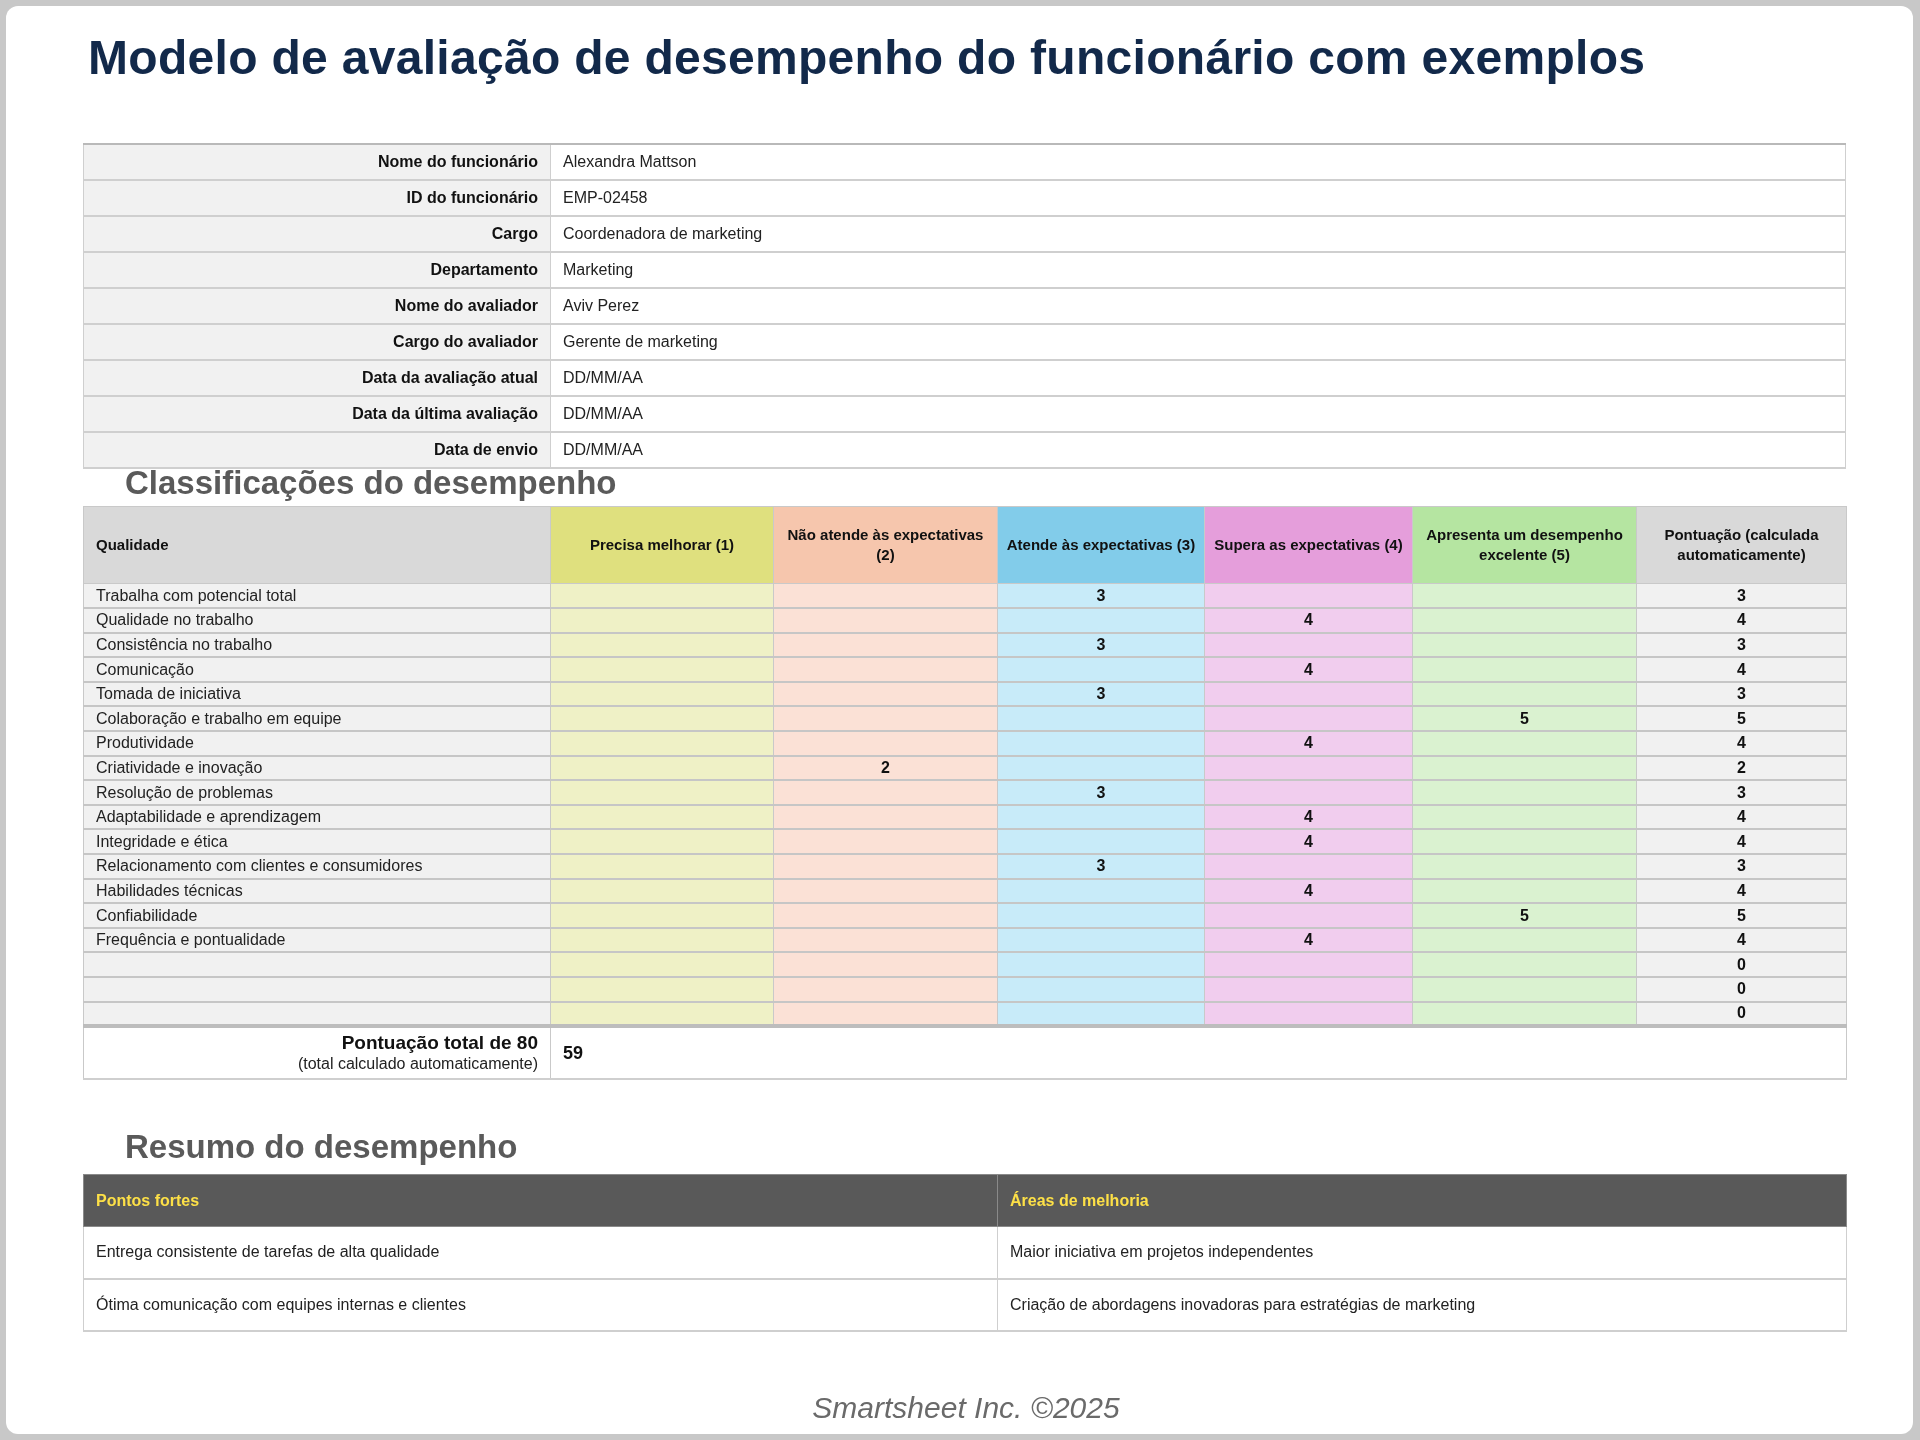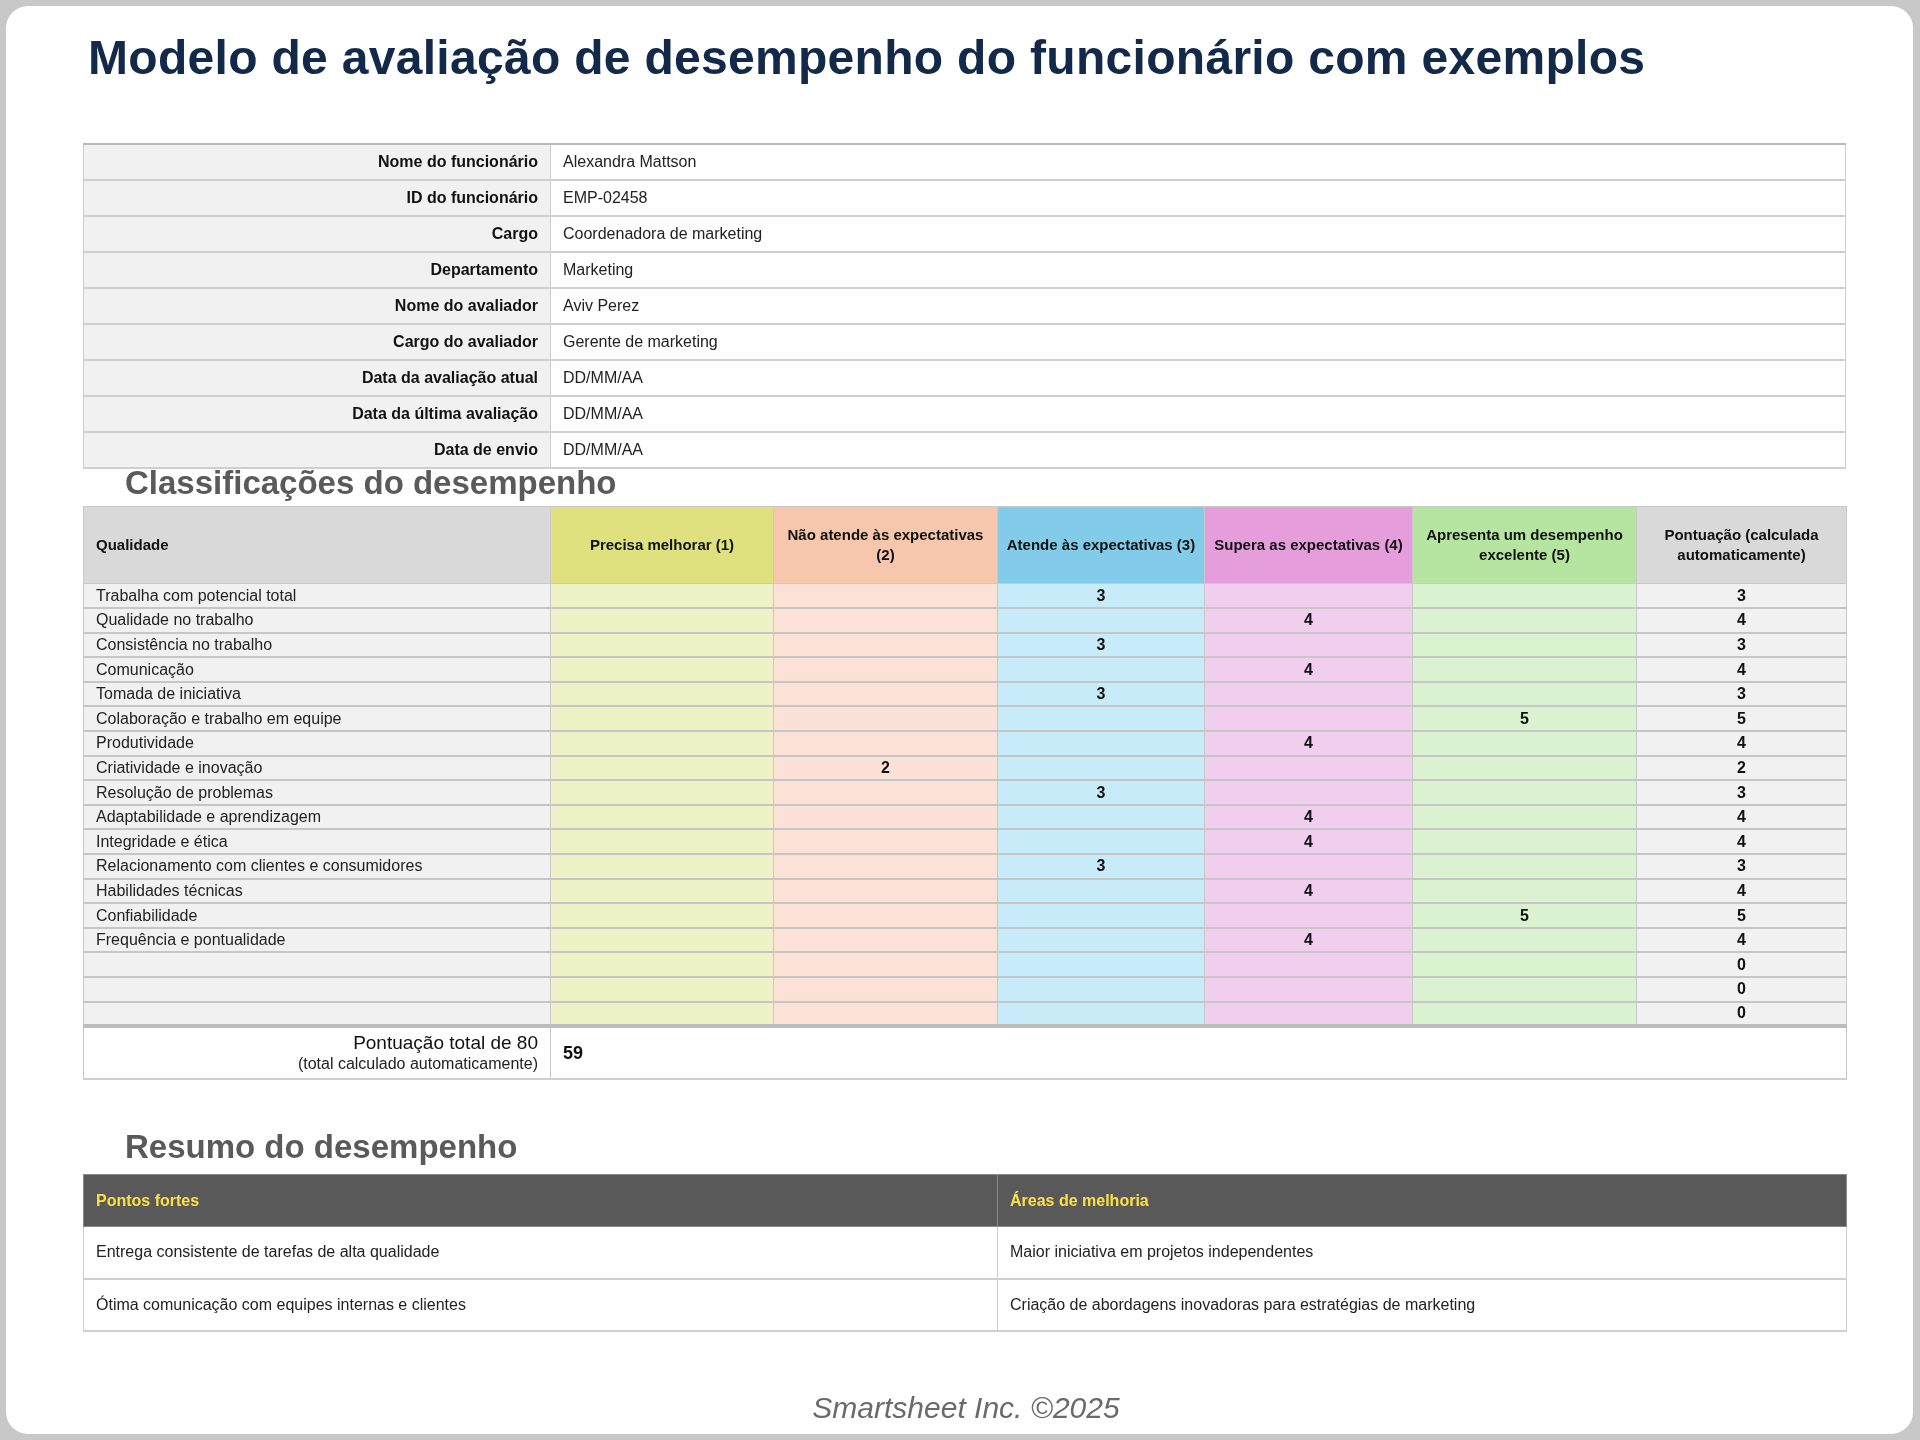--- a/index.html
+++ b/index.html
@@ -1,20 +1,20 @@
 <!DOCTYPE html>
 <html><head>
   <meta charset="utf-8">
   <style>
     * { box-sizing: border-box; margin: 0; padding: 0; }
     html, body { width: 1920px; height: 1440px; background: #c8c8c8; overflow: hidden; }
     body { font-family: "Liberation Sans", "DejaVu Sans", sans-serif; color: #111; }
     .frame {
       position: absolute; left: 6px; top: 6px; width: 1907px; height: 1428px;
-      background: #ffffff; border-radius: 22px;
+      background: #ffffff; border-radius: 12px;
     }
     .title {
       position: absolute; left: 82px; top: 24px;
       font-size: 48px; font-weight: bold; color: #12294a; letter-spacing: 0.3px;
       white-space: nowrap;
     }
     
     .info {
       position: absolute; left: 77px; top: 108px; width: 1763px;
       border-collapse: collapse; border-top: 2px solid #b9b9b9; margin-top: 29px;
@@ -47,21 +47,21 @@
     .c2h { background: #f6c6ad; } .c2 { background: #fbe1d6; }
     .c3h { background: #82ccea; } .c3 { background: #c8ebf9; }
     .c4h { background: #e59edb; } .c4 { background: #f1cdee; }
     .c5h { background: #b5e5a1; } .c5 { background: #daf2d0; }
     .c6h { background: #d9d9d9; } .c6 { background: #f1f1f1; }
     .qh { background: #d9d9d9; }
     .ratings tr.total td {
       height: 53px; background: #fff; border-top: 4px solid #bdbdbd; border-bottom: 2px solid #cfcfcf;
     }
     .ratings tr.total td.tl { text-align: right; padding-right: 12px; font-weight: normal; background: #fff; }
-    .tl .big { display: block; font-size: 19px; font-weight: normal; color: #111; line-height: 22px; }
+    .tl .big { display: block; font-size: 19px; font-weight: bold; color: #111; line-height: 22px; }
     .tl .small { display: block; font-size: 16px; color: #222; line-height: 20px; }
     .ratings tr.total td.tv { text-align: left; padding-left: 12px; font-size: 18px; font-weight: bold; }
 
     
     .summary {
       position: absolute; left: 77px; top: 1168px; width: 1763px;
       border-collapse: collapse; table-layout: fixed;
     }
     .summary th {
       background: #595959; color: #fde047; height: 52px; text-align: left; padding-left: 12px;

